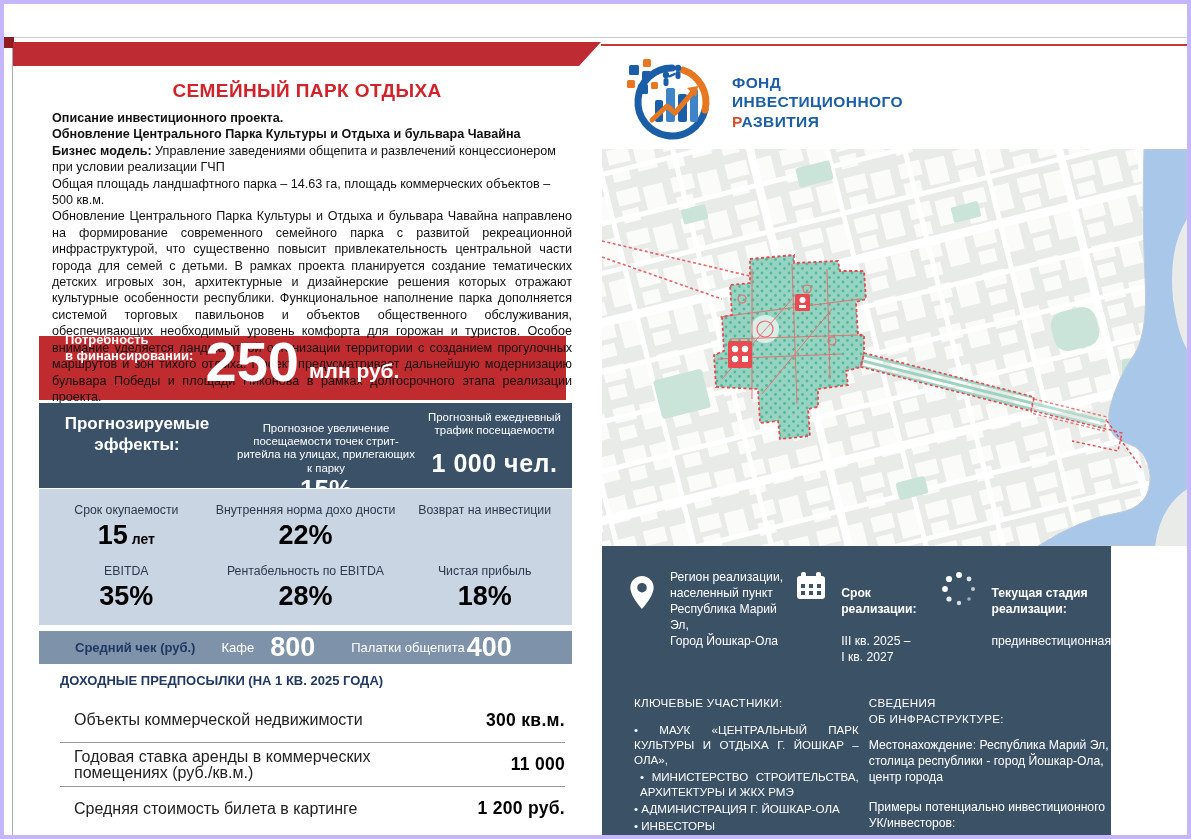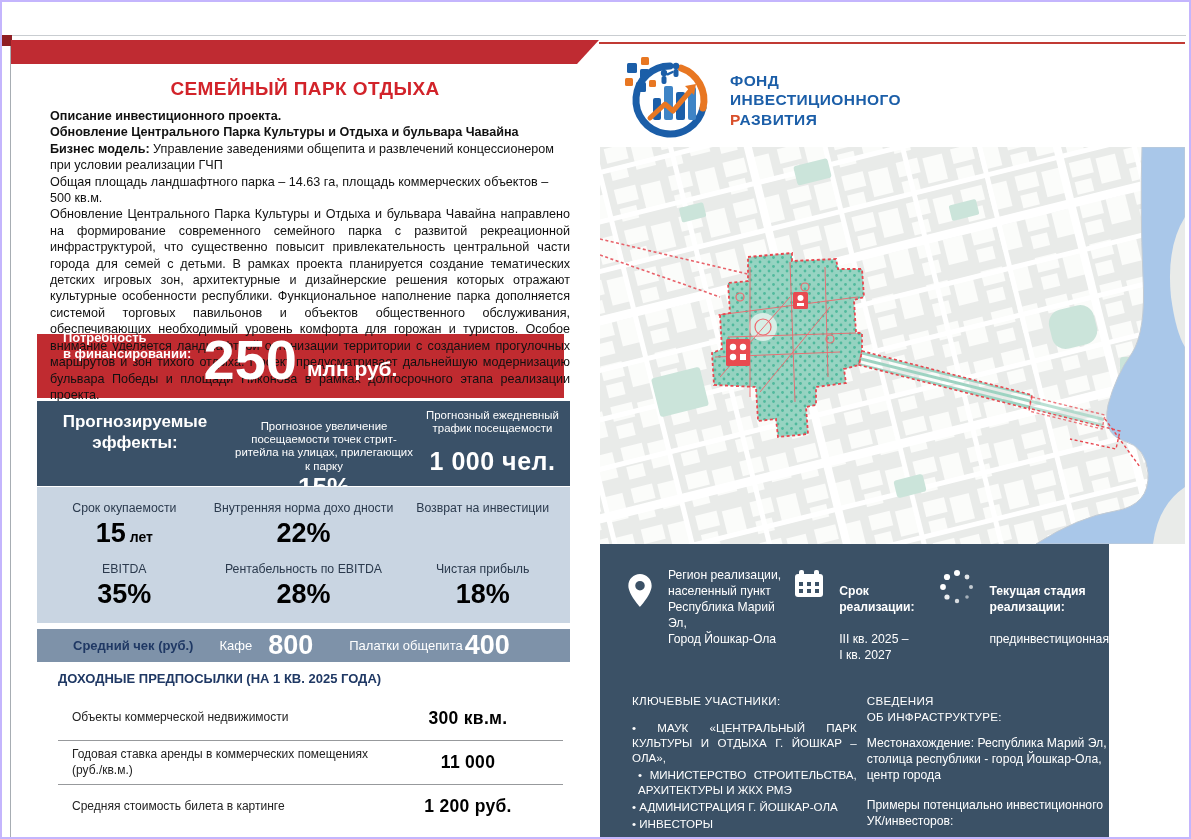--- a/index.html
+++ b/index.html
@@ -1,19 +1,19 @@
 <!DOCTYPE html>
 <html><head>
 <meta charset="utf-8">
 <style>
   * { margin:0; padding:0; box-sizing:border-box; }
   html,body { background:#fff; }
   .page {
     position:relative; width:1191px; height:839px; background:#fff;
-    border:2px solid #c4b5fd; overflow:hidden;
+    border:4px solid #c4b5fd; overflow:hidden;
     font-family:"Liberation Sans", sans-serif; color:#1a1a1a;
   }
   .slide-border { position:absolute; left:8px; top:33px; width:1176px; height:806px;
     border-left:1px solid #A7ADB3; border-top:1px solid #C9CDD1; }
 
   
   .corner-square { position:absolute; left:0; top:33px; width:10px; height:11px; background:#8F1E24; }
   .red-bar { position:absolute; left:9px; top:38px; width:588px; height:24px; background:#BF2B32;
     clip-path:polygon(0 0,100% 0,calc(100% - 22px) 100%,0 100%); }
   .red-line-right { position:absolute; left:597px; top:40px; width:586px; height:2px; background:#C13A34; }
@@ -61,22 +61,22 @@
   .avg-name { color:#fff; font-size:13px; margin-left:26px; }
   .avg-val { color:#fff; font-size:27px; font-weight:bold; margin-left:16px; }
   .avg-name2 { margin-left:36px; }
   .avg-val2 { margin-left:2px; }
 
   
   .income-heading { position:absolute; left:56px; top:669px; color:#1F3864; font-size:13px; font-weight:bold; }
   .income-rows { position:absolute; left:56px; top:694px; width:505px; }
   .income-row { display:flex; align-items:center; min-height:44px; padding:4px 0; }
   .income-row + .income-row { border-top:1px solid #97999C; }
-  .income-label { flex:1; font-size:12px; line-height:15.5px; color:#222; padding-left:14px; }
-  .income-value { width:190px; text-align:center; font-size:17.5px; font-weight:bold; color:#000; letter-spacing:.3px; }
+  .income-label { flex:1; font-size:16px; line-height:15.5px; color:#222; padding-left:14px; }
+  .income-value { width:190px; text-align:right; font-size:17.5px; font-weight:bold; color:#000; letter-spacing:.3px; }
 
   
   .logo-block { position:absolute; left:598px; top:52px; width:585px; height:92px; display:flex; align-items:center; }
   .logo-mark { margin-left:22px; }
   .logo-text { margin-left:16px; color:#1B5EA8; font-size:15.5px; font-weight:bold; line-height:19.5px; letter-spacing:.4px; }
   .logo-r { color:#D94F2B; }
 
   
   .map { position:absolute; left:598px; top:145px; width:585px; height:397px; overflow:hidden; }
 

